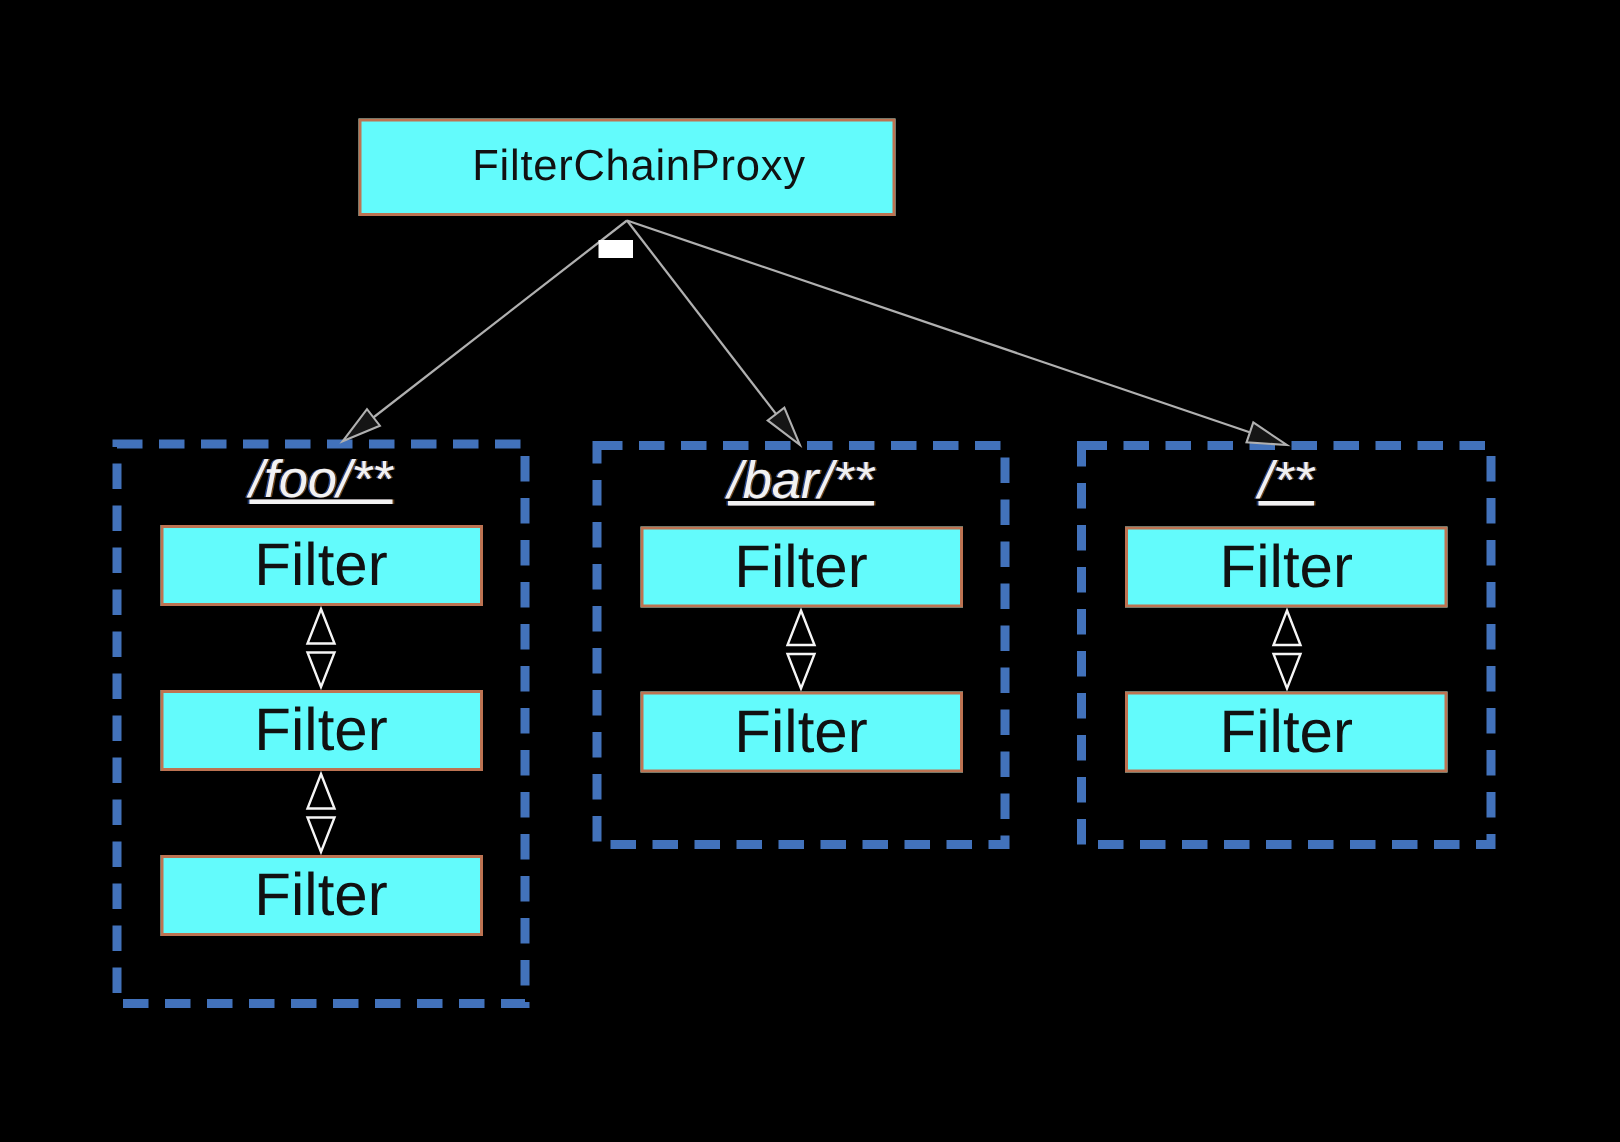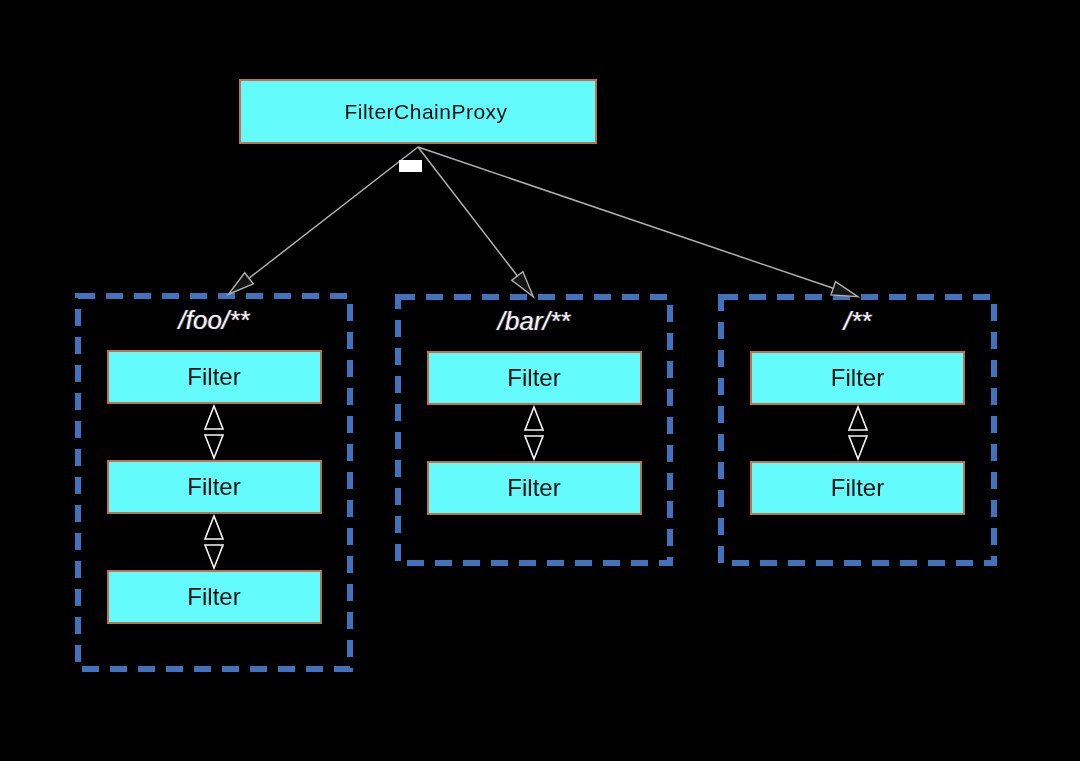--- a/index.html
+++ b/index.html
@@ -8,36 +8,37 @@
     overflow:hidden; font-family:"Liberation Sans", sans-serif;
     --node-fill:#63fbfc; --node-border:#bd7352; --node-text:#111111;
     --pattern-text:#f2f2f2;
   }
   #bg-svg { position:absolute; left:0; top:0; }
   .root-node {
     position:absolute; left:239px; top:79px; width:358px; height:65px;
     background:var(--node-fill); border:2px solid var(--node-border);
     box-sizing:border-box; display:flex; align-items:center; justify-content:center;
   }
-  .root-node span { font-size:21px; color:var(--node-text); letter-spacing:0.5px;margin-left:16px; }
+  .root-node span { font-size:29px; color:var(--node-text); letter-spacing:0.5px;margin-left:16px; }
   .white-patch { position:absolute; left:399px; top:160px; width:23px; height:12px; background:#ffffff; }
   .chain {
     position:absolute; box-sizing:border-box; display:flex; flex-direction:column;
     align-items:center; padding-top:10px;
   }
   .chain-pattern {
     height:34px; line-height:34px; margin-bottom:13px;
-    color:var(--pattern-text); font-style:italic; font-size:26px;
+    color:var(--pattern-text); font-style:italic; font-size:35px;
     text-shadow:1px 0 0 rgba(255,160,60,.45), -1px 0 0 rgba(70,130,255,.55);
+    text-decoration:underline;
   }
   .filter-node {
     width:215px; height:54px; background:var(--node-fill);
     border:2px solid var(--node-border); box-sizing:border-box;
     display:flex; align-items:center; justify-content:center;
-    font-size:24px; color:var(--node-text);
+    font-size:40px; color:var(--node-text);
   }
   .gap-arrows { height:56px; display:block; }
 </style>
 </head>
 <body>
 
 <div class="stage" style="--node-fill: #63fbfc; --node-border: #bd7352; --node-text: #111111; --pattern-text: #f2f2f2; background: rgb(0, 0, 0);">
   <svg id="bg-svg" width="1080" height="761">
       <defs>
         <marker id="ah" markerWidth="30" markerHeight="20" refX="25" refY="10" orient="auto" markerUnits="userSpaceOnUse">

